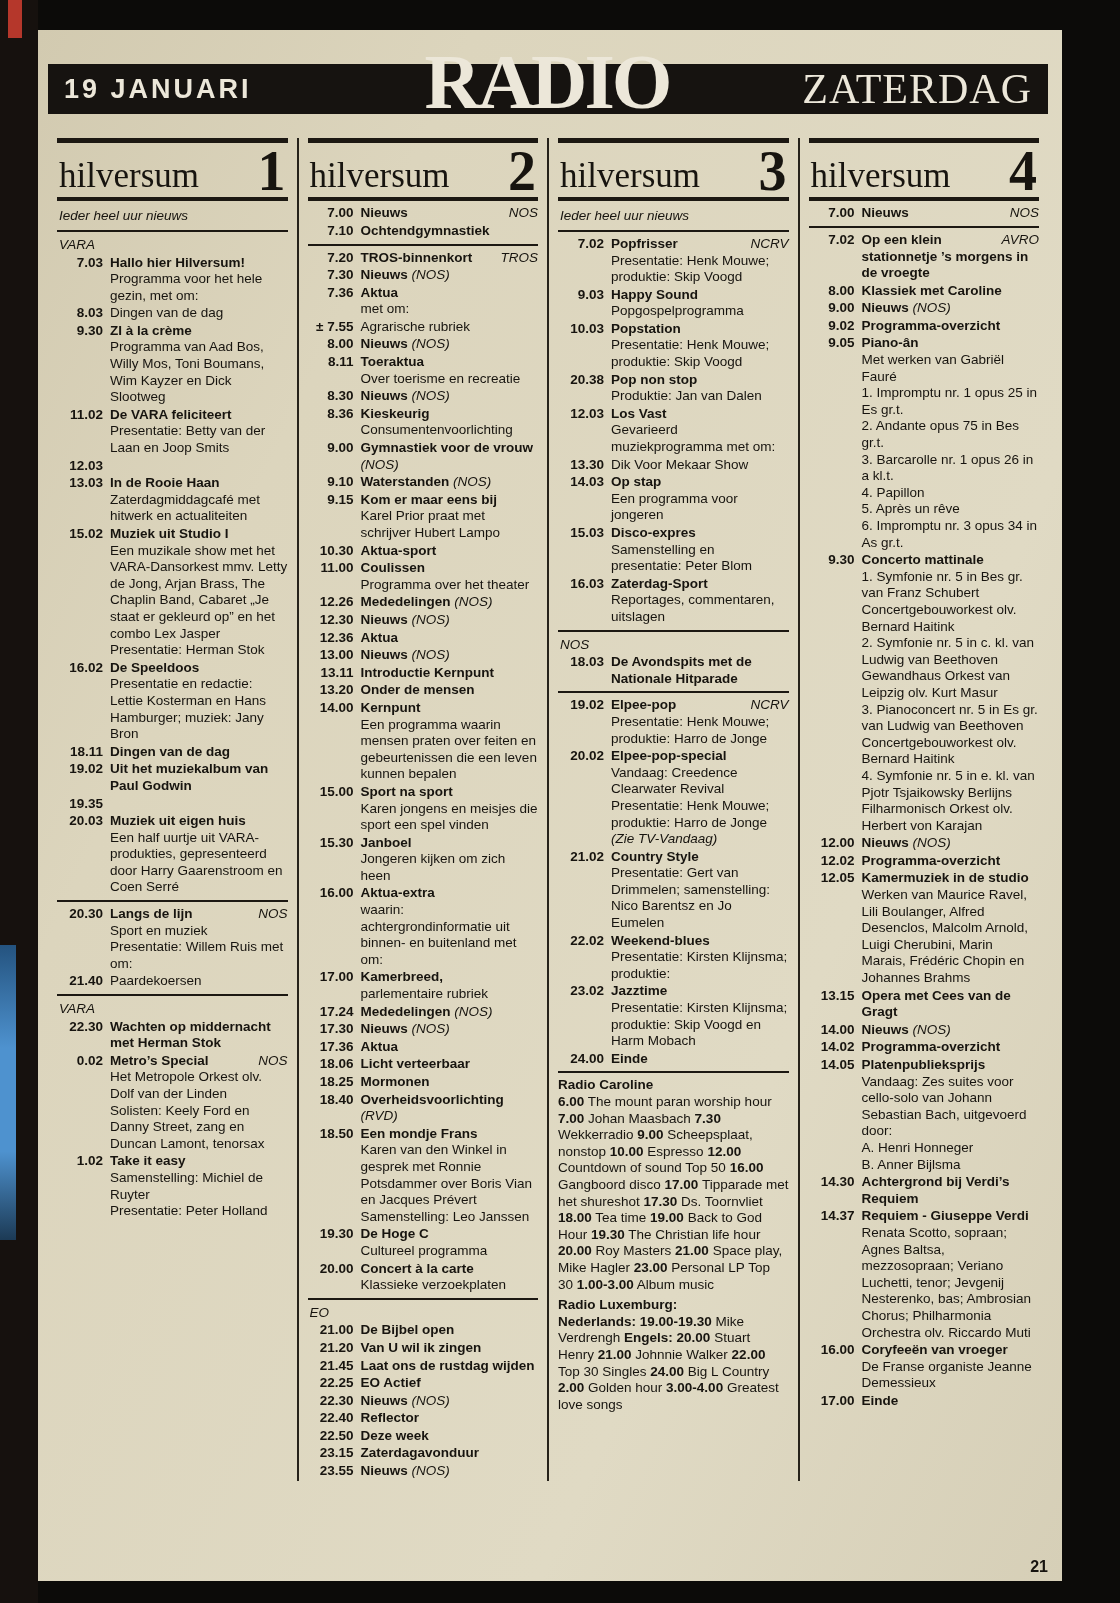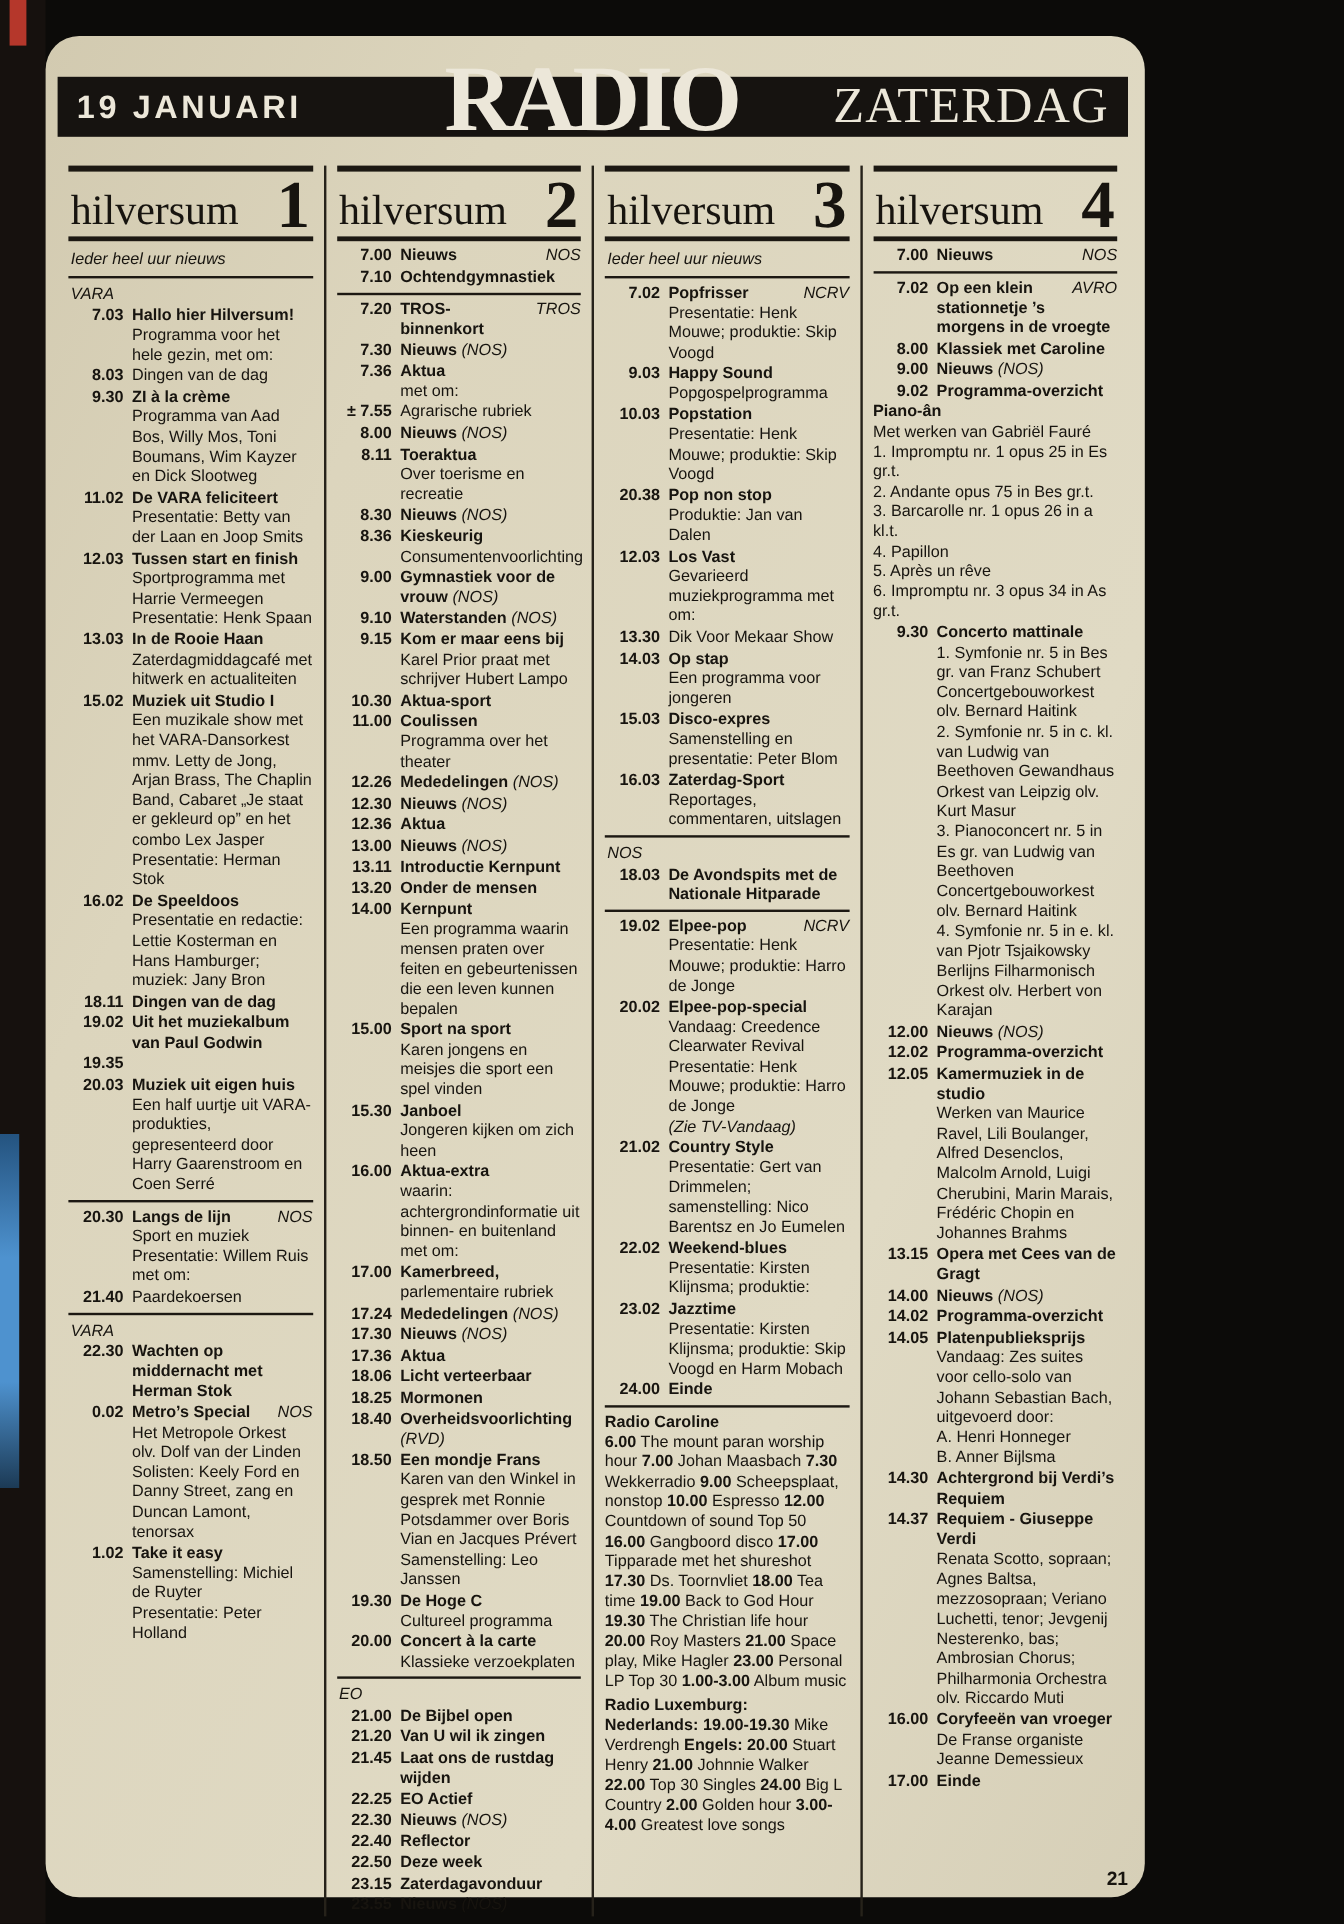--- a/index.html
+++ b/index.html
@@ -6,23 +6,23 @@
   body { background:#0c0b09; position:relative; overflow:hidden;
          font-family:"Liberation Sans", sans-serif; }
 
   
   .edge { position:absolute; left:0; top:0; width:38px; height:1603px; background:#16110e; }
   .edge .red  { position:absolute; left:8px; top:0; width:14px; height:38px; background:#b5372b; }
   .edge .blue { position:absolute; left:0; top:945px; width:16px; height:295px;
                 background:linear-gradient(180deg,#24537f 0%,#4e92cf 35%,#4e92cf 70%,#1c3a55 100%); }
 
   
-  .page { position:absolute; left:38px; top:30px; width:916px; height:1551px;
+  .page { position:absolute; left:38px; top:30px; width:1024px; height:1551px;
           background:linear-gradient(115deg,#d2cab0 0%,#dcd5bd 25%,#e0dac4 70%,#d6cfb7 100%);
-          color:#17140f;border-radius:28px; }
+          color:#17140f; }
 
   
   .header-bar { position:relative; margin:34px 14px 0 10px; height:50px; background:#161310;
                 display:flex; align-items:center; justify-content:space-between; padding:0 16px;
                 overflow:visible; }
   .date  { font-size:27px; font-weight:bold; color:#ece7d9; letter-spacing:3px; }
   .radio { font-family:Liberation Serif, serif; font-weight:bold; font-size:78px; line-height:0.8;
            color:#ece7d9; letter-spacing:-3px; transform:translate(20px,-7px); }
   .day   { font-family:"Liberation Serif", serif; font-size:42px; color:#ece7d9; letter-spacing:1px; }
 
@@ -101,25 +101,20 @@
         </div>
         <div class="program">
           <span class="time">11.02</span>
           <div class="pbody">
             <div class="pline"><span class="ptitle">De VARA feliciteert</span></div>
             <div class="pdesc">Presentatie: Betty van der Laan en Joop Smits</div>
           </div>
         </div>
         <div class="program">
           <span class="time">12.03</span>
-          <div class="pbody">
-            <div class="pline"><span class="ptitle">Tussen start en finish</span></div>
-            <div class="pdesc">Sportprogramma met Harrie Vermeegen</div>
-            <div class="pdesc">Presentatie: Henk Spaan</div>
-          </div>
         </div>
         <div class="program">
           <span class="time">13.03</span>
           <div class="pbody">
             <div class="pline"><span class="ptitle">In de Rooie Haan</span></div>
             <div class="pdesc">Zaterdagmiddagcafé met hitwerk en actualiteiten</div>
           </div>
         </div>
         <div class="program">
           <span class="time">15.02</span>
@@ -642,20 +637,21 @@
             <div class="pline"><span class="ptitle">Nieuws</span><span class="suffix"> <span>(NOS)</span></span></div>
           </div>
         </div>
         <div class="program">
           <span class="time">9.02</span>
           <div class="pbody">
             <div class="pline"><span class="ptitle">Programma-overzicht</span></div>
           </div>
         </div>
         <div class="program">
+          <span class="time">9.05</span>
           <div class="pbody">
             <div class="pline"><span class="ptitle">Piano-ân</span></div>
             <div class="pdesc">Met werken van Gabriël Fauré</div>
             <div class="pdesc">1. Impromptu nr. 1 opus 25 in Es gr.t.</div>
             <div class="pdesc">2. Andante opus 75 in Bes gr.t.</div>
             <div class="pdesc">3. Barcarolle nr. 1 opus 26 in a kl.t.</div>
             <div class="pdesc">4. Papillon</div>
             <div class="pdesc">5. Après un rêve</div>
             <div class="pdesc">6. Impromptu nr. 3 opus 34 in As gr.t.</div>
           </div>

